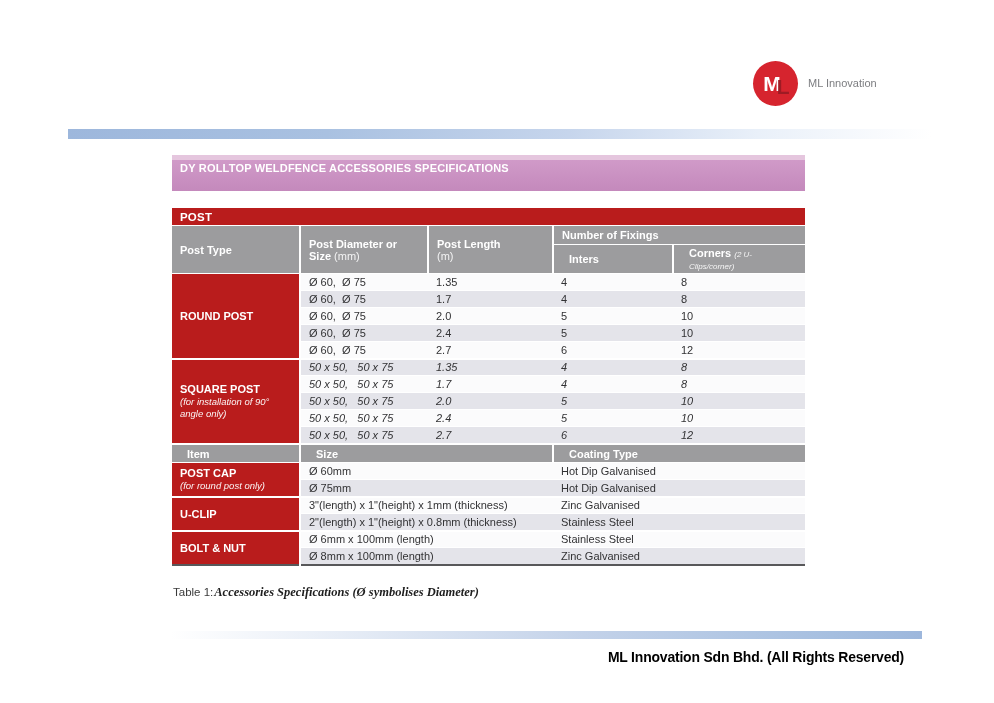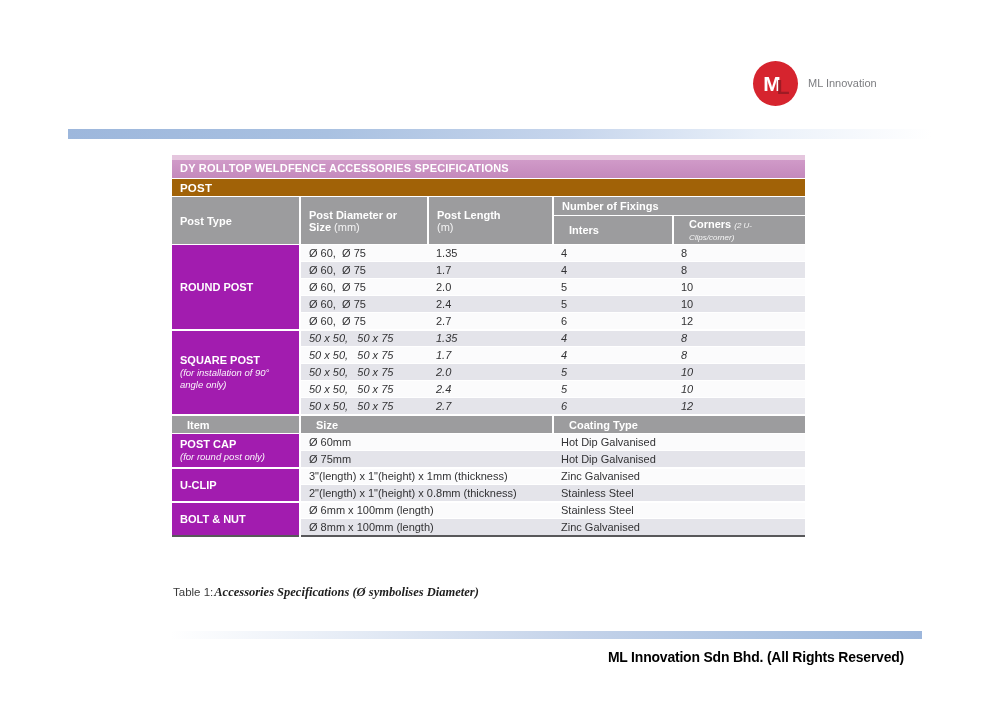--- a/index.html
+++ b/index.html
@@ -31,44 +31,44 @@
   .bottombar {
     position:absolute; left:170px; top:631px; width:752px; height:8px;
     background:linear-gradient(to right, rgba(255,255,255,0) 0%,
       rgba(203,216,236,0.45) 22%, #c3d2e9 55%, #a6bfe0 88%, #9db7dc 100%);
   }
 
   
   .table-wrap { position:absolute; left:172px; top:155px; width:633px; }
   .pink-strip { height:5px; background:#e5c6de; }
   .pink-bar {
-    height:18px; line-height:17px; padding-left:8px;
+    height:31px; line-height:17px; padding-left:8px;
     background:linear-gradient(#d09ac8,#c489bc);
     color:#ffffff; font-weight:bold; font-size:11px; letter-spacing:0.2px;
   }
   .section-bar {
     height:18px; line-height:18px; padding-left:8px;
-    background:#a16207; color:#ffffff; font-weight:bold; font-size:11.5px;
-    border-top:1px solid #ffffff; letter-spacing:0.2px;
+    background:#b91c1c; color:#ffffff; font-weight:bold; font-size:11.5px;
+    border-top:1px solid #ffffff; letter-spacing:0.2px;margin-top:16px;
   }
   table { width:633px; border-collapse:collapse; table-layout:fixed; font-size:11px; color:#323234; }
 
   thead th {
     background:#9c9c9e; color:#ffffff; font-weight:bold; text-align:left;
     padding:2px 8px; vertical-align:middle;
     border-right:2px solid #ffffff; border-bottom:1px solid #ffffff; border-top:1px solid #ffffff;
   }
   thead th:last-child { border-right:none; }
   thead .h1 { height:19px; }
   thead .h2 th { height:18px;padding-left:15px; }
   .unit { font-weight:normal; color:rgba(255,255,255,0.88); }
   .small-note { font-weight:normal; font-style:italic; font-size:8px; color:rgba(255,255,255,0.9); }
 
   tbody th.rowlabel {
-    background:#a21caf; color:#ffffff; font-weight:bold; text-align:left;
+    background:#b91c1c; color:#ffffff; font-weight:bold; text-align:left;
     padding:2px 8px; vertical-align:middle;
     border-right:2px solid #ffffff; border-bottom:1px solid #ffffff;
   }
   .sublabel { font-weight:normal; font-style:italic; font-size:9.5px; color:rgba(255,255,255,0.95); line-height:1.25; margin-top:1px; }
   tbody td { height:17px; padding:0 8px; border-bottom:1px solid #ffffff; }
   tr.w td { background:#fbfbfc; }
   tr.t td { background:#e4e4ea; }
   tr.it td { font-style:italic; }
   tr.gsep td, tr.gsep th { border-top:2px solid #ffffff; }
   table.fast { border-bottom:2px solid #58585a; }

